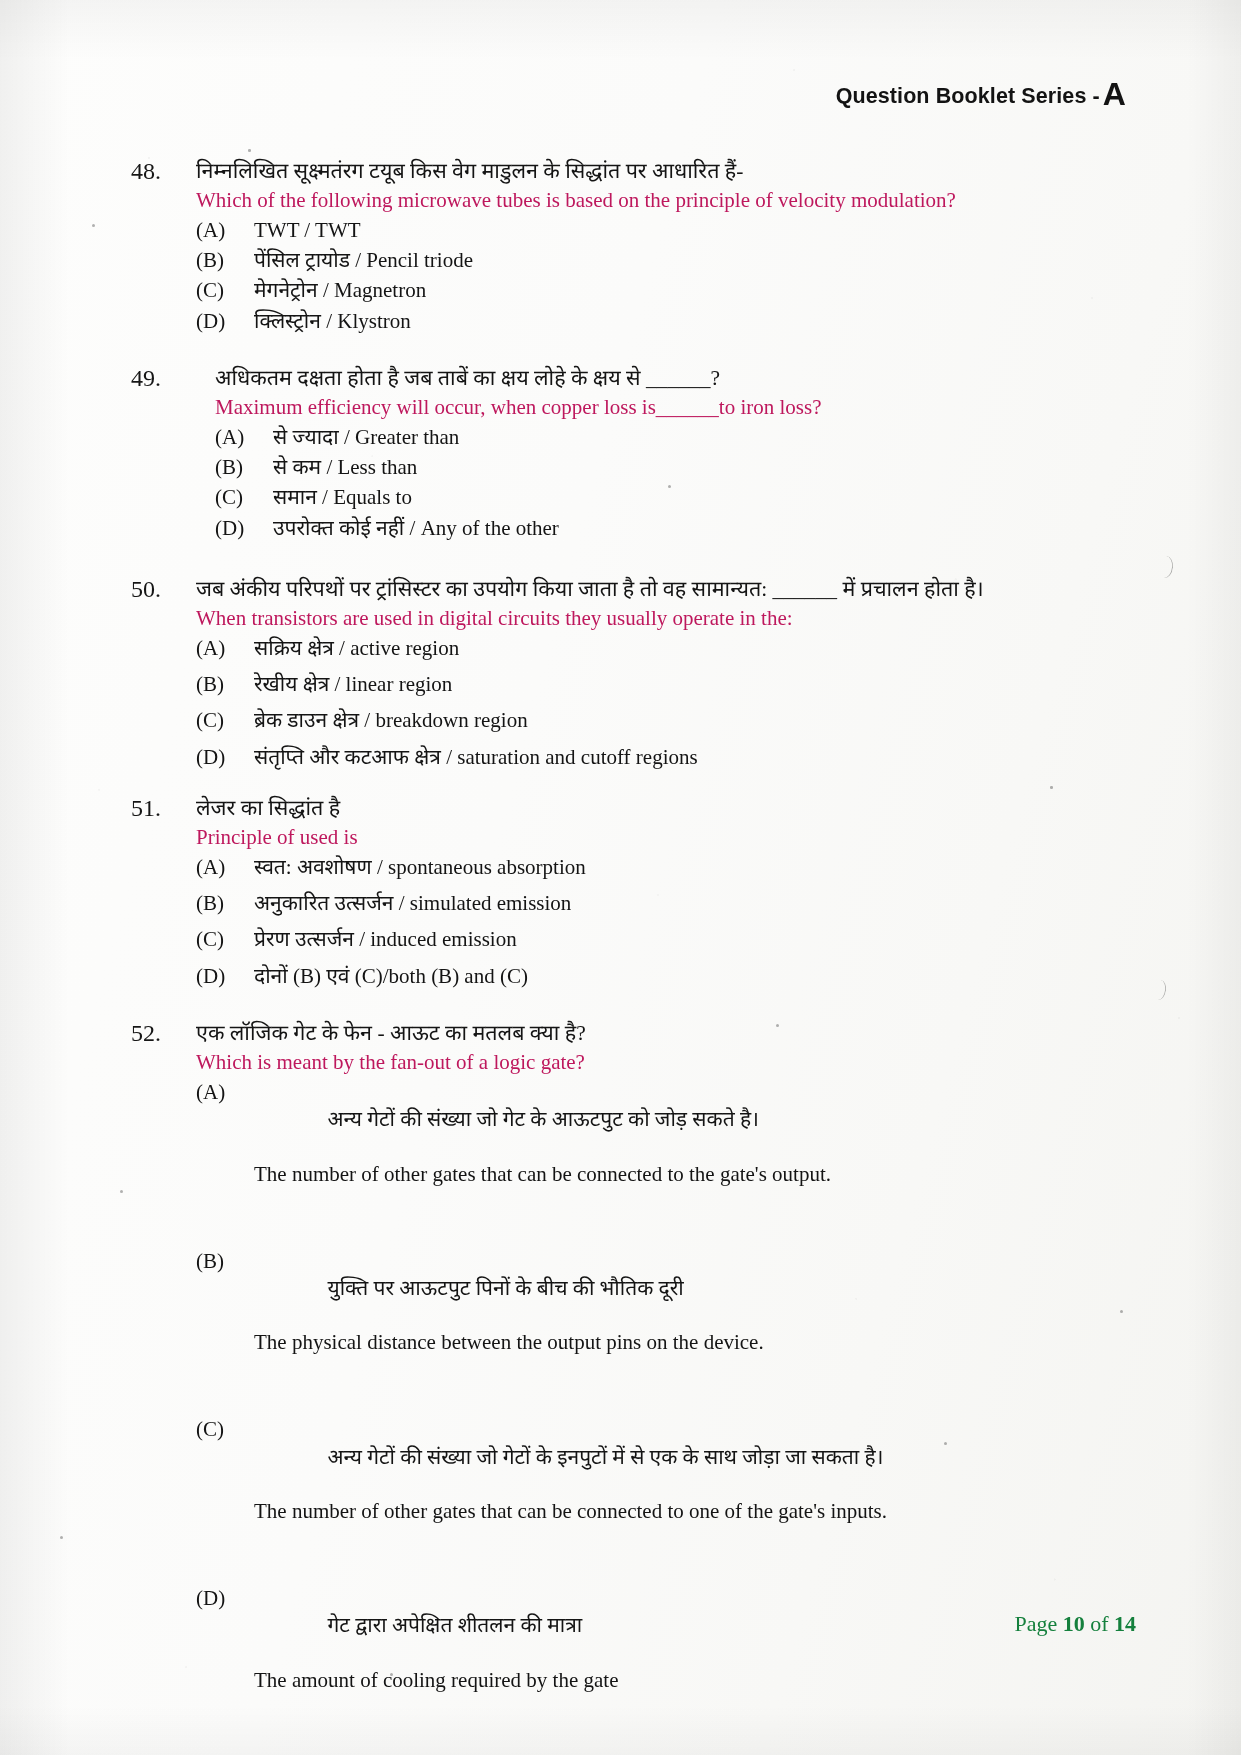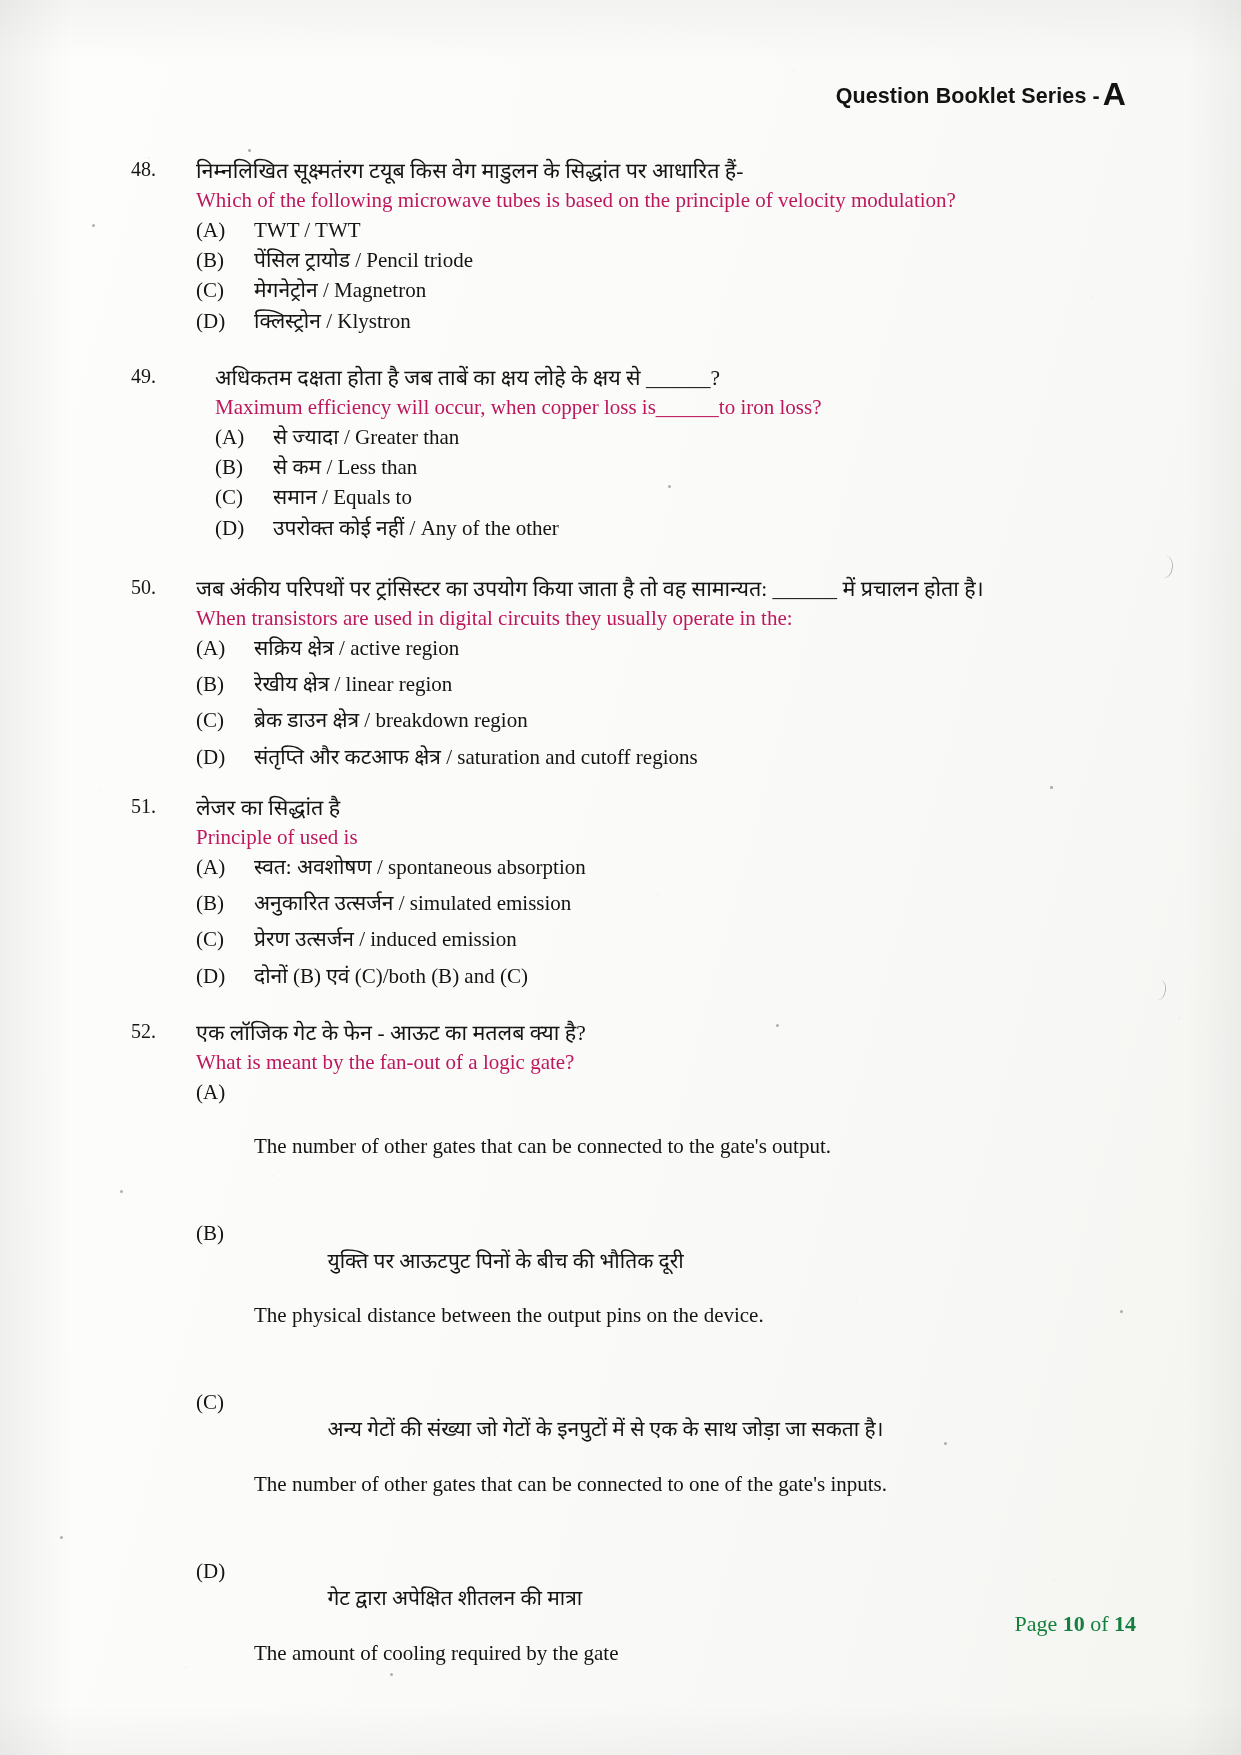--- a/index.html
+++ b/index.html
@@ -80,21 +80,21 @@
   }
   .question {
     position: relative;
     margin-bottom: 27px;
   }
   .qnum {
     position: absolute;
     left: 131px;
     top: 0;
     width: 56px;
-    font-size: 20px;
+    font-size: 24px;
     text-align: left;
     color: #161616;
   }
   .qbody {
     margin-left: 196px;
     margin-right: 120px;
   }
   .q-hi {
     font-size: 21.5px;
     line-height: 1.30;
@@ -297,25 +297,26 @@
             <span class="opt-txt">दोनों (B) एवं (C)/both (B) and (C)</span>
           </div>
         </div>
       </div>
     </div>
 
     <div class="question q52">
       <div class="qnum">52.</div>
       <div class="qbody">
         <div class="q-hi">एक लॉजिक गेट के फेन - आऊट का मतलब क्या है?</div>
-        <div class="q-en">What is meant by the fan-out of a logic gate?</div>
+        <div class="q-en">Which is meant by the fan-out of a logic gate?</div>
         <div class="options">
           <div class="opt">
             <span class="opt-lbl">(A)</span>
             <span class="opt-txt">
+              <span>अन्य गेटों की संख्या जो गेट के आऊटपुट को जोड़ सकते है।</span>
               <span class="sub">The number of other gates that can be connected to the gate's output.</span>
             </span>
           </div>
           <div class="opt">
             <span class="opt-lbl">(B)</span>
             <span class="opt-txt">
               <span>युक्ति पर आऊटपुट पिनों के बीच की भौतिक दूरी</span>
               <span class="sub">The physical distance between the output pins on the device.</span>
             </span>
           </div>

